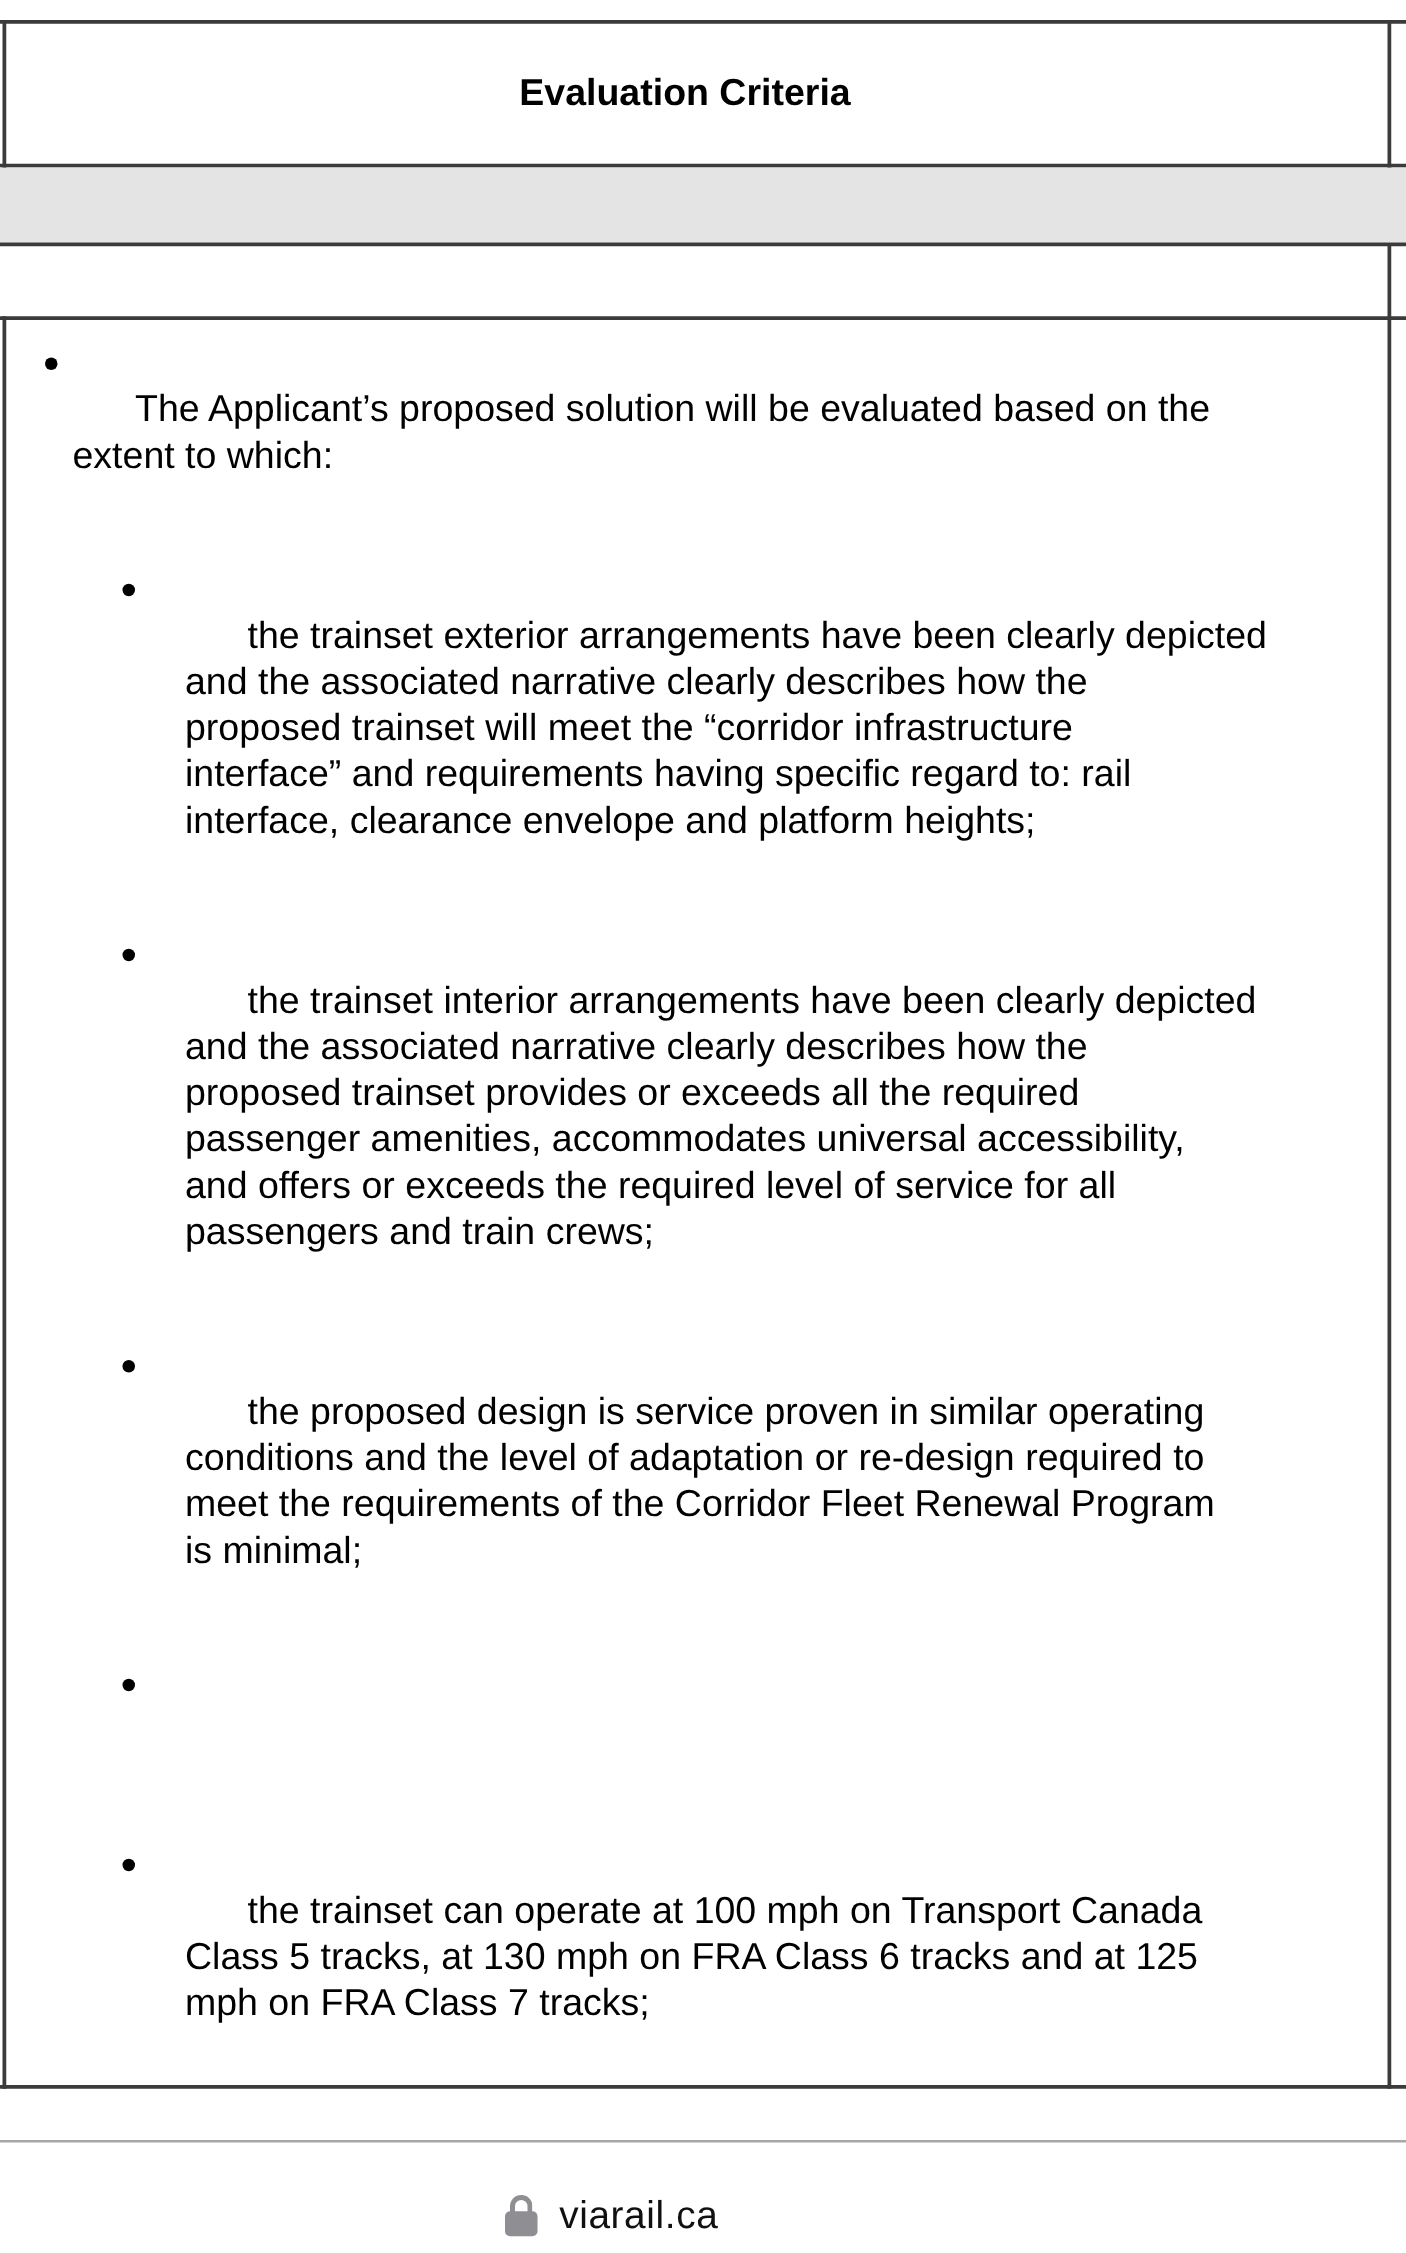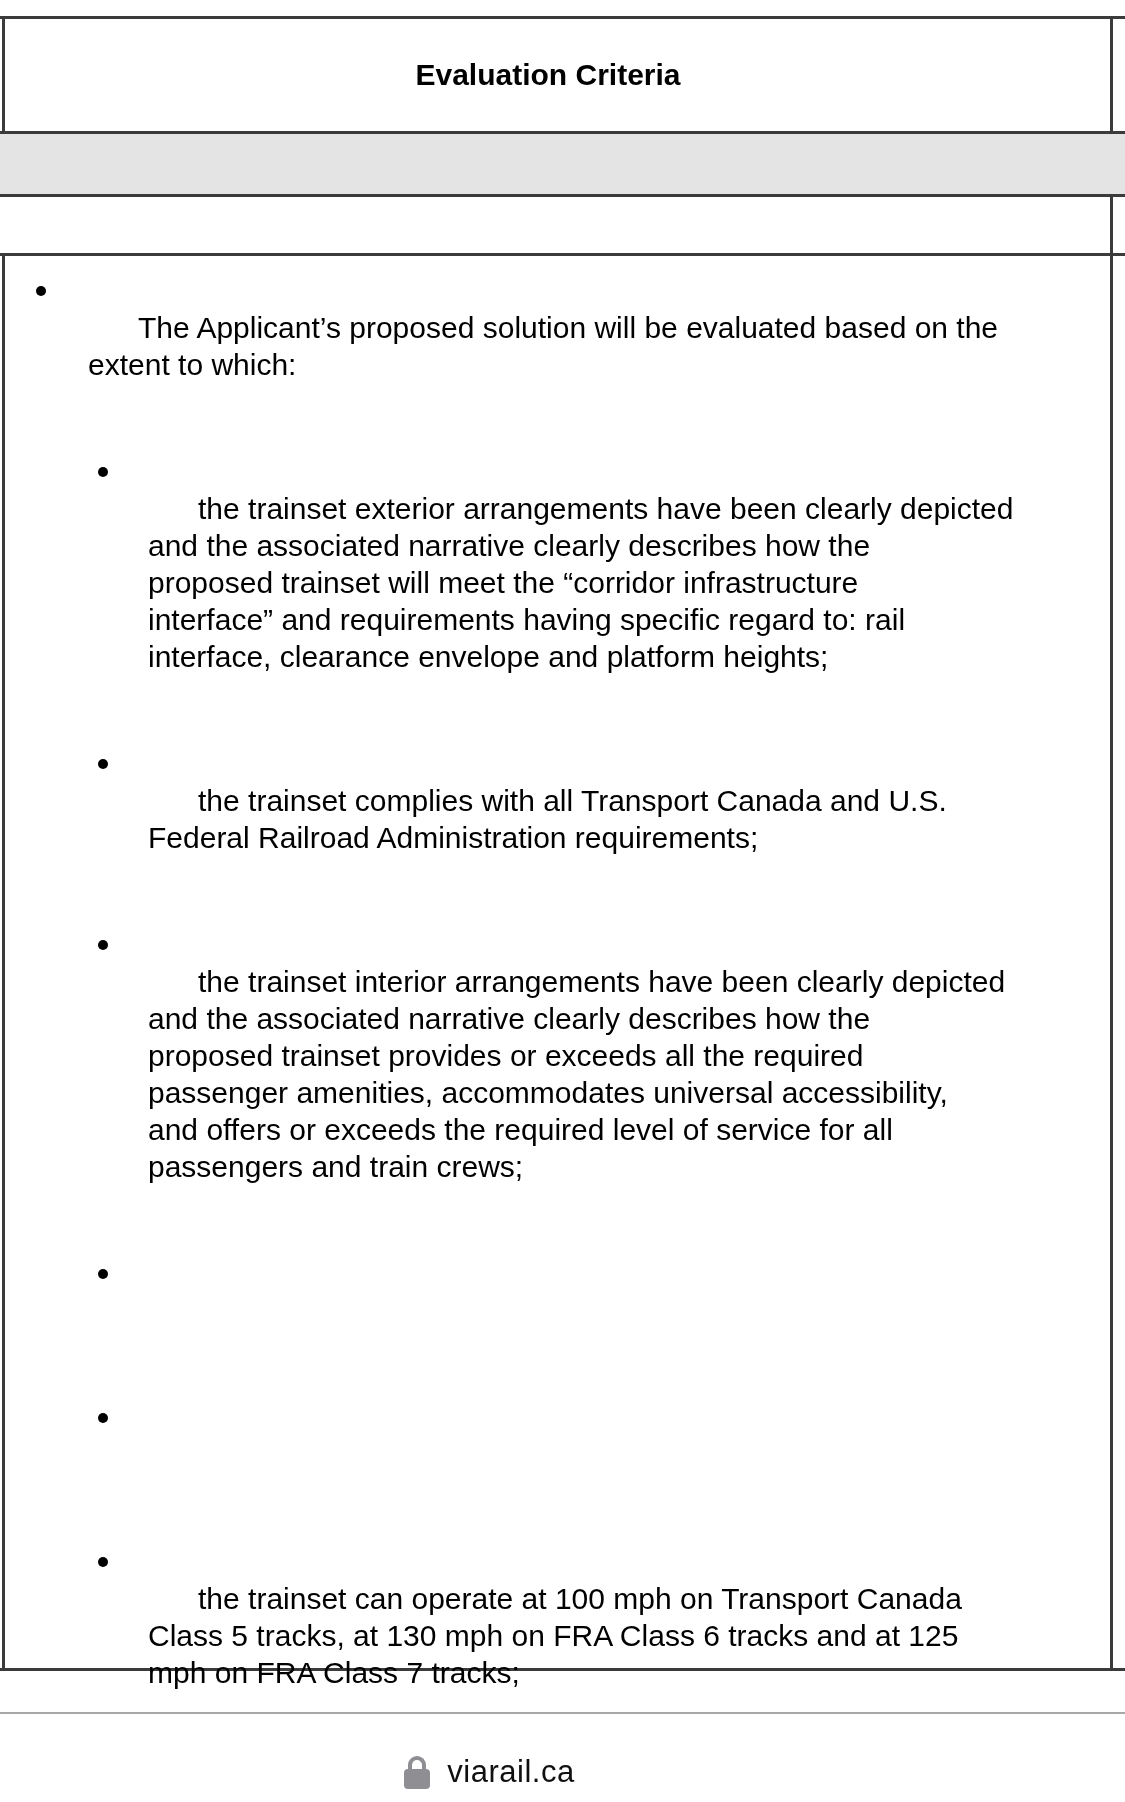--- a/index.html
+++ b/index.html
@@ -20,21 +20,21 @@
     position: absolute; left: 2px; top: 19px; width: 1092px; height: 112px;
     display: flex; align-items: center; justify-content: center;
     font-size: 30px; font-weight: bold;
   }
 
   .content {
     position: absolute; left: 0; top: 256px; width: 1106px;
     font-size: 30px; line-height: 37px;
   }
   .item { position: relative; white-space: pre; }
-  .item-l1 { padding-left: 88px; }
+  .item-l1 { padding-left: 58px; }
   .item-l2 { padding-left: 148px; margin-top: 33px; }
   .intro { margin-top: 16px; }
   .dot {
     position: absolute; top: 14px; width: 10px; height: 10px;
     border-radius: 50%; background: #000000;
   }
   .item-l1 .dot { left: 36px; }
   .item-l2 .dot { left: 98px; }
 
   .separator { position: absolute; left: 0; top: 1712px; width: 1125px; height: 2px; background: #a8a8a8; }
@@ -82,36 +82,35 @@
     </div>
 
     <div class="item item-l2">
       <span class="dot"></span><span>the trainset exterior arrangements have been clearly depicted
 and the associated narrative clearly describes how the
 proposed trainset will meet the “corridor infrastructure
 interface” and requirements having specific regard to: rail
 interface, clearance envelope and platform heights;</span>
     </div>
 
-    <div class="item item-l2">
-      <span class="dot"></span><span>the trainset complies with all Transport Canada and U.S.
-Federal Railroad Administration requirements;</span>
-    </div>
 
     <div class="item item-l2">
       <span class="dot"></span><span>the trainset interior arrangements have been clearly depicted
 and the associated narrative clearly describes how the
 proposed trainset provides or exceeds all the required
 passenger amenities, accommodates universal accessibility,
 and offers or exceeds the required level of service for all
 passengers and train crews;</span>
     </div>
 
     <div class="item item-l2">
-      <span class="dot"></span>
+      <span class="dot"></span><span>the proposed design is service proven in similar operating
+conditions and the level of adaptation or re-design required to
+meet the requirements of the Corridor Fleet Renewal Program
+is minimal;</span>
     </div>
 
     <div class="item item-l2">
       <span class="dot"></span>
     </div>
 
     <div class="item item-l2">
       <span class="dot"></span><span>the trainset can operate at 100 mph on Transport Canada
 Class 5 tracks, at 130 mph on FRA Class 6 tracks and at 125
 mph on FRA Class 7 tracks;</span>

